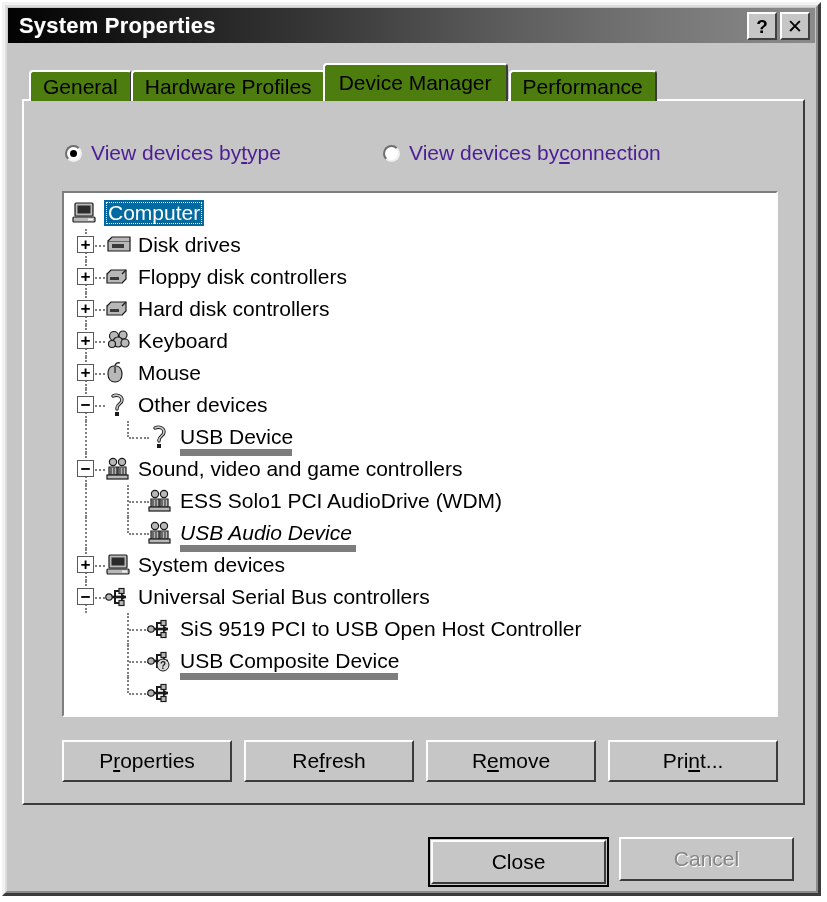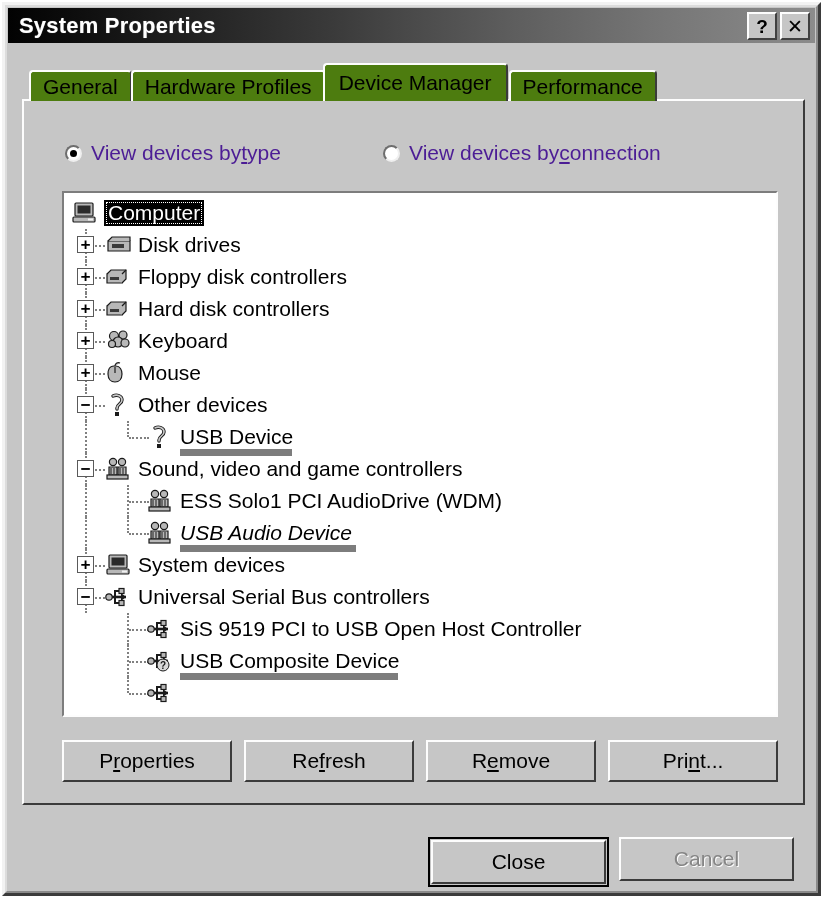--- a/index.html
+++ b/index.html
@@ -69,21 +69,21 @@
   .row{position:relative;height:32px;display:flex;align-items:center;}
   .exp{position:absolute;width:17px;height:17px;background:#fff;
        border:1px solid #5a5a5a;box-sizing:border-box;
        display:flex;align-items:center;justify-content:center;
        font-size:16px;line-height:13px;font-weight:bold;color:#000;
        font-family:"DejaVu Sans Mono",monospace;}
   .vline{position:absolute;width:0;border-left:2px dotted #808080;}
   .hline{position:absolute;height:0;border-top:2px dotted #808080;}
   .ico{position:absolute;width:30px;height:26px;}
   .lbl{position:absolute;font-size:21px;color:#000;white-space:nowrap;}
-  .lbl.sel{background:#000000;color:#fff;padding:1px 4px;
+  .lbl.sel{background:#0369a1;color:#fff;padding:1px 4px;
            outline:1px dotted #fff;outline-offset:-3px;}
   .hl{position:absolute;height:7px;background:#7d7d7d;}
 
   
   .actions{position:absolute;left:57px;top:735px;width:716px;
            display:flex;justify-content:space-between;}
   .btn{background:#c6c6c6;font-size:21px;color:#000;box-sizing:border-box;
        display:flex;align-items:center;justify-content:center;
        border-top:2px solid #fdfdfd;border-left:2px solid #fdfdfd;
        border-right:2px solid #3b3b3b;border-bottom:2px solid #3b3b3b;}

